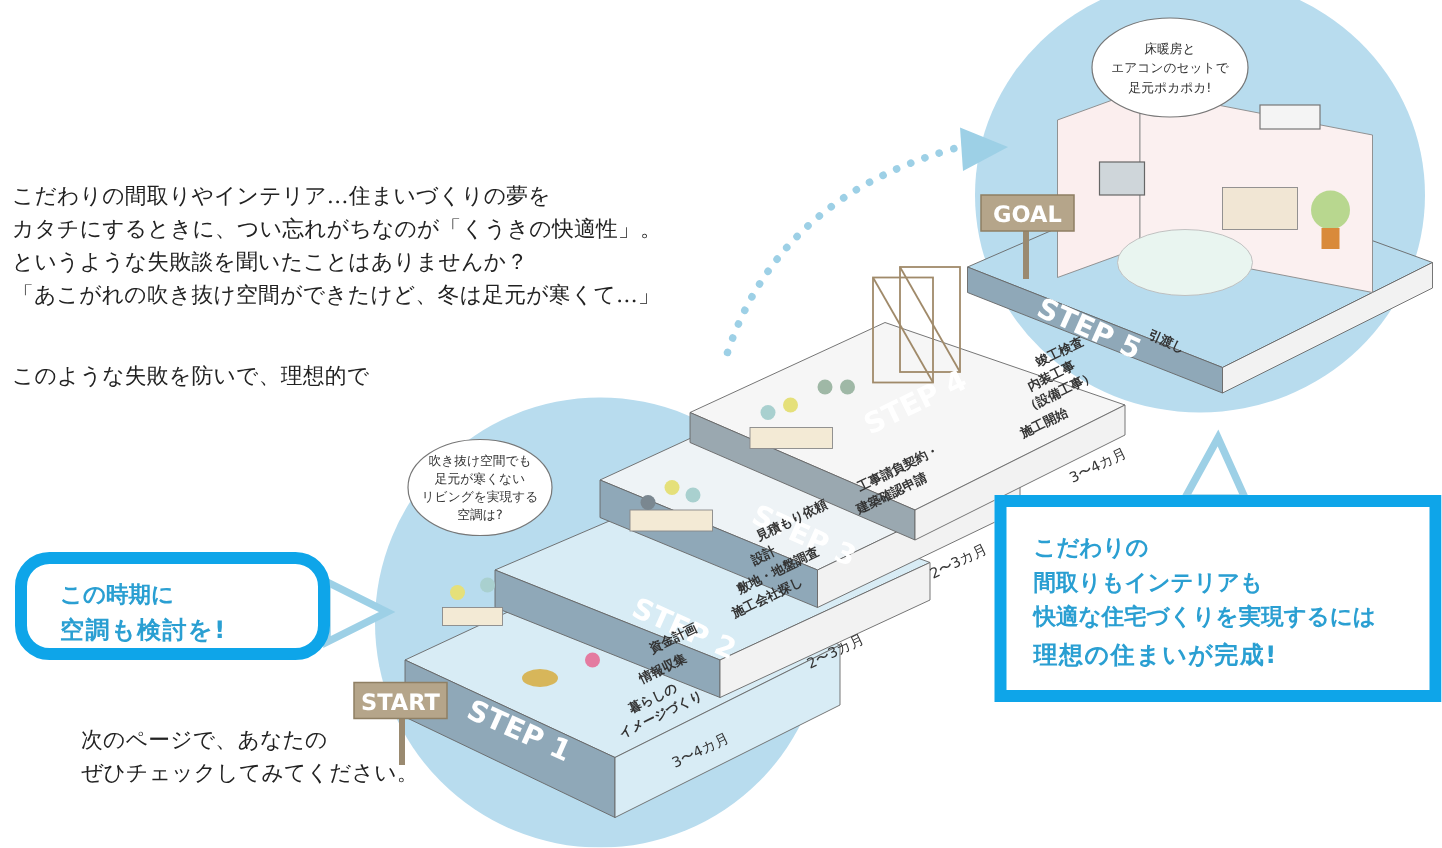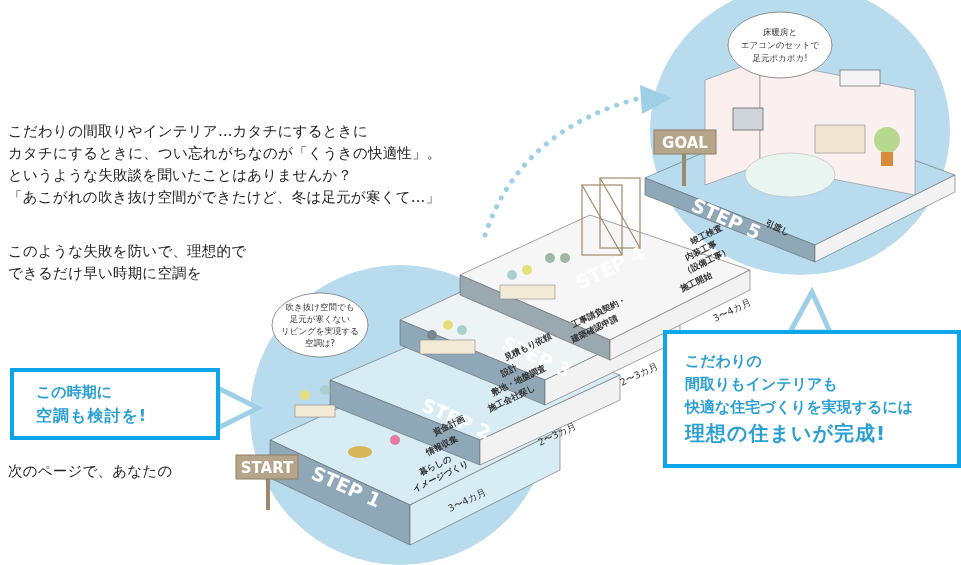--- a/index.html
+++ b/index.html
@@ -3,30 +3,30 @@
 <meta charset="utf-8">
 <style>
   * { margin: 0; padding: 0; box-sizing: border-box; }
   html, body { width: 961px; height: 565px; background: #ffffff; overflow: hidden; }
   body { position: relative; font-family: "DejaVu Serif", serif; color: #2b2b2b; }
 
   .intro { position: absolute; left: 8px; font-family: "DejaVu Serif", serif; font-size: 14.5px; line-height: 22px; color: #222; white-space: nowrap; letter-spacing: 0.2px; }
   .intro p { margin: 0; }
   #intro-1 { top: 120px; }
   #intro-2 { top: 240px; }
-  #outro { top: 460px; }
+  #outro { top: 483px; margin-left: 46px; }
 
   
-  .callout { position: absolute; background: #fff; border: 4px solid #0ea5e9; font-family: "DejaVu Sans", sans-serif; font-weight: bold; color: #2a9fd2; }
-  #callout-left { left: 10px; top: 368px; width: 210px; height: 72px; padding: 10px 0 0 22px; }
+  .callout { position: absolute; background: #fff; border: 8px solid #0ea5e9; font-family: "DejaVu Sans", sans-serif; font-weight: bold; color: #2a9fd2; }
+  #callout-left { left: 10px; top: 368px; width: 210px; height: 72px; padding: 10px 0 0 22px; border-radius: 23px; }
   #callout-left .l1 { font-size: 15px; line-height: 20px; }
   #callout-left .l2 { font-size: 16px; line-height: 28px; letter-spacing: 1px; }
   #callout-right { left: 663px; top: 330px; width: 298px; height: 138px; padding: 16px 0 0 18px; }
   #callout-right .l { font-size: 15px; line-height: 23px; }
-  #callout-right .big { font-size: 20px; line-height: 28px; letter-spacing: 1px; }
+  #callout-right .big { font-size: 16px; line-height: 28px; letter-spacing: 1px; }
 
   
   #illus { position: absolute; left: 0; top: 0; width: 961px; height: 565px; }
   .step-label { font-family: "DejaVu Sans", sans-serif; font-weight: bold; fill: #ffffff; font-size: 19px; }
   .task { font-family: "DejaVu Sans", sans-serif; font-weight: bold; fill: #333; font-size: 8.5px; }
   .dur { font-family: "DejaVu Sans", sans-serif; fill: #333; font-size: 9.5px; }
   .sign-text { font-family: "DejaVu Sans", sans-serif; font-weight: bold; fill: #ffffff; font-size: 15px; }
   .bubble-text { font-family: "DejaVu Sans", sans-serif; fill: #333; font-size: 8.5px; }
 </style>
 </head>
@@ -170,31 +170,31 @@
     <rect x="682" y="148" width="4" height="38" fill="#9a8a70"></rect>
     <rect x="654" y="130" width="62" height="24" fill="#b5a58a" stroke="#8f7f63" stroke-width="1"></rect>
     <text class="sign-text" x="685" y="148" text-anchor="middle">GOAL</text>
   </g>
 
   <polygon points="218,388 258,408 218,428" fill="#ffffff" stroke="#9dd0e6" stroke-width="5" stroke-linejoin="miter"></polygon>
   <polygon points="790,332 812,292 830,332" fill="#ffffff" stroke="#9dd0e6" stroke-width="5"></polygon>
 </svg>
 
 <div class="intro" id="intro-1">
-  <p>こだわりの間取りやインテリア…カタチにするときに</p>
+  <p>こだわりの間取りやインテリア…住まいづくりの夢を</p>
   <p>カタチにするときに、つい忘れがちなのが「くうきの快適性」。</p>
   <p>というような失敗談を聞いたことはありませんか？</p>
   <p>「あこがれの吹き抜け空間ができたけど、冬は足元が寒くて…」</p>
 </div>
 <div class="intro" id="intro-2">
   <p>このような失敗を防いで、理想的で</p>
-  <p>できるだけ早い時期に空調を</p>
 </div>
 <div class="intro" id="outro">
   <p>次のページで、あなたの</p>
+  <p>ぜひチェックしてみてください。</p>
 </div>
 
 <div class="callout" id="callout-left">
   <div class="l1">この時期に</div>
   <div class="l2">空調も検討を!</div>
 </div>
 <div class="callout" id="callout-right">
   <div class="l">こだわりの</div>
   <div class="l">間取りもインテリアも</div>
   <div class="l">快適な住宅づくりを実現するには</div>

